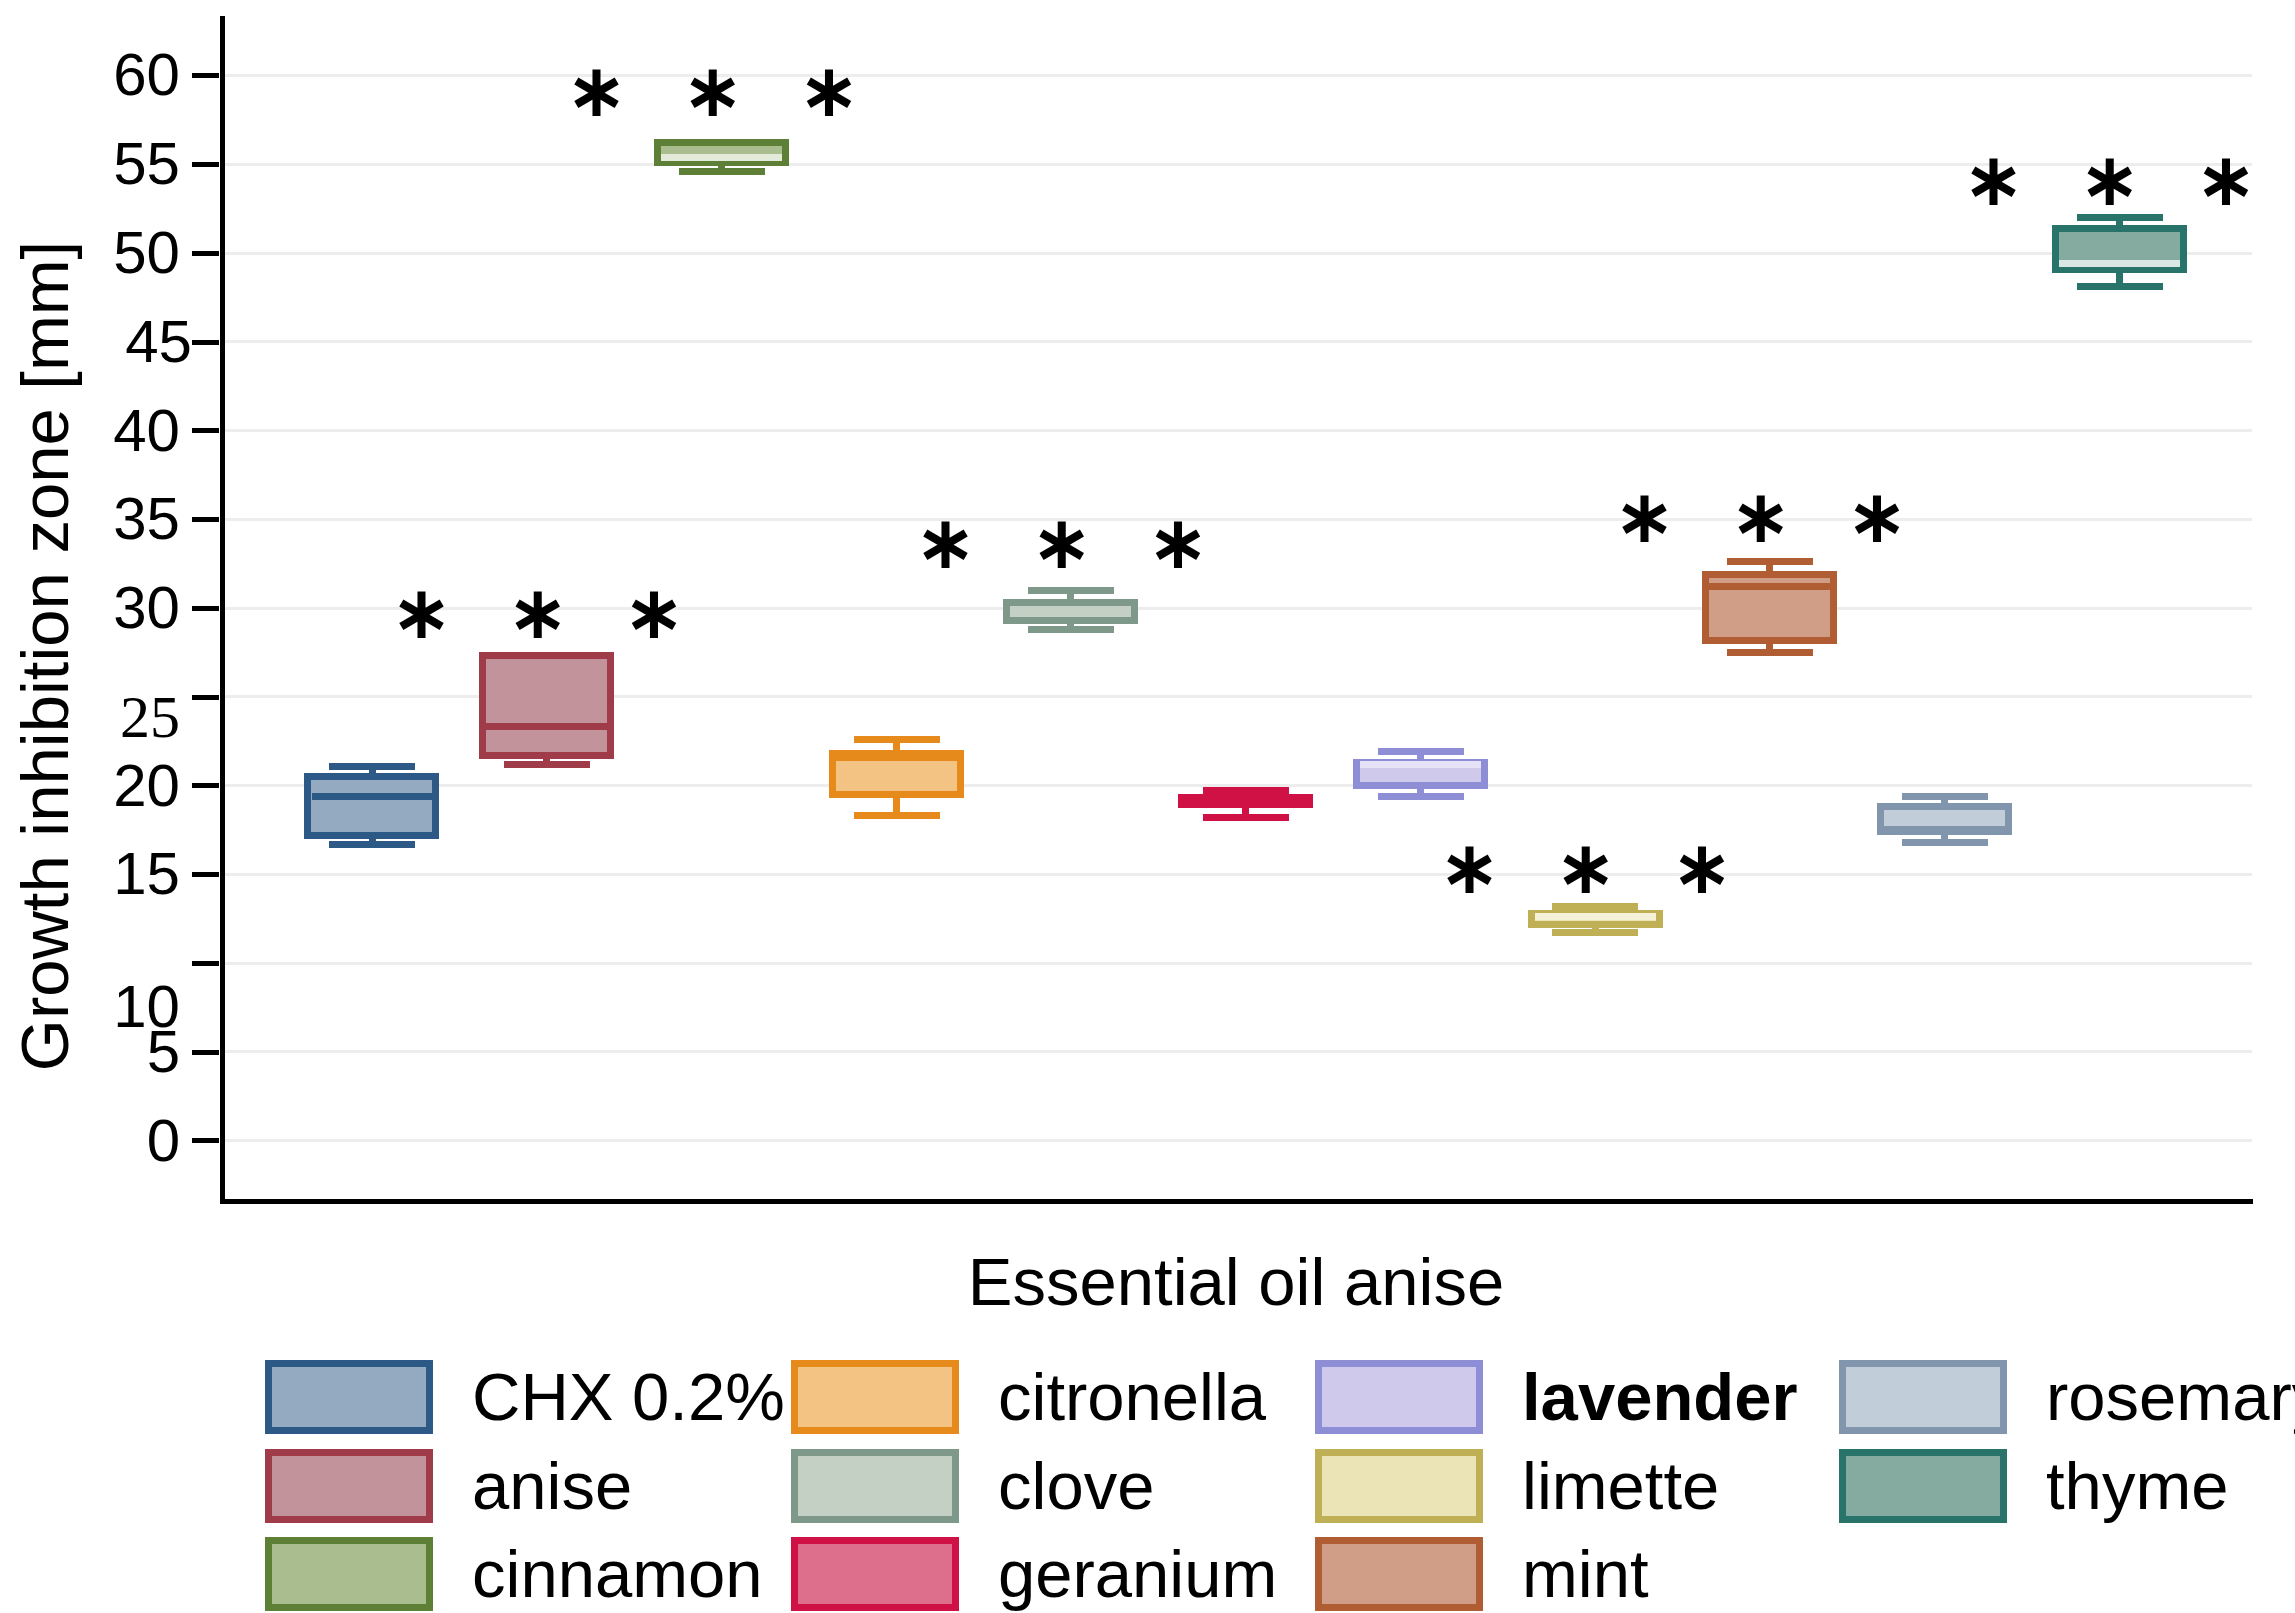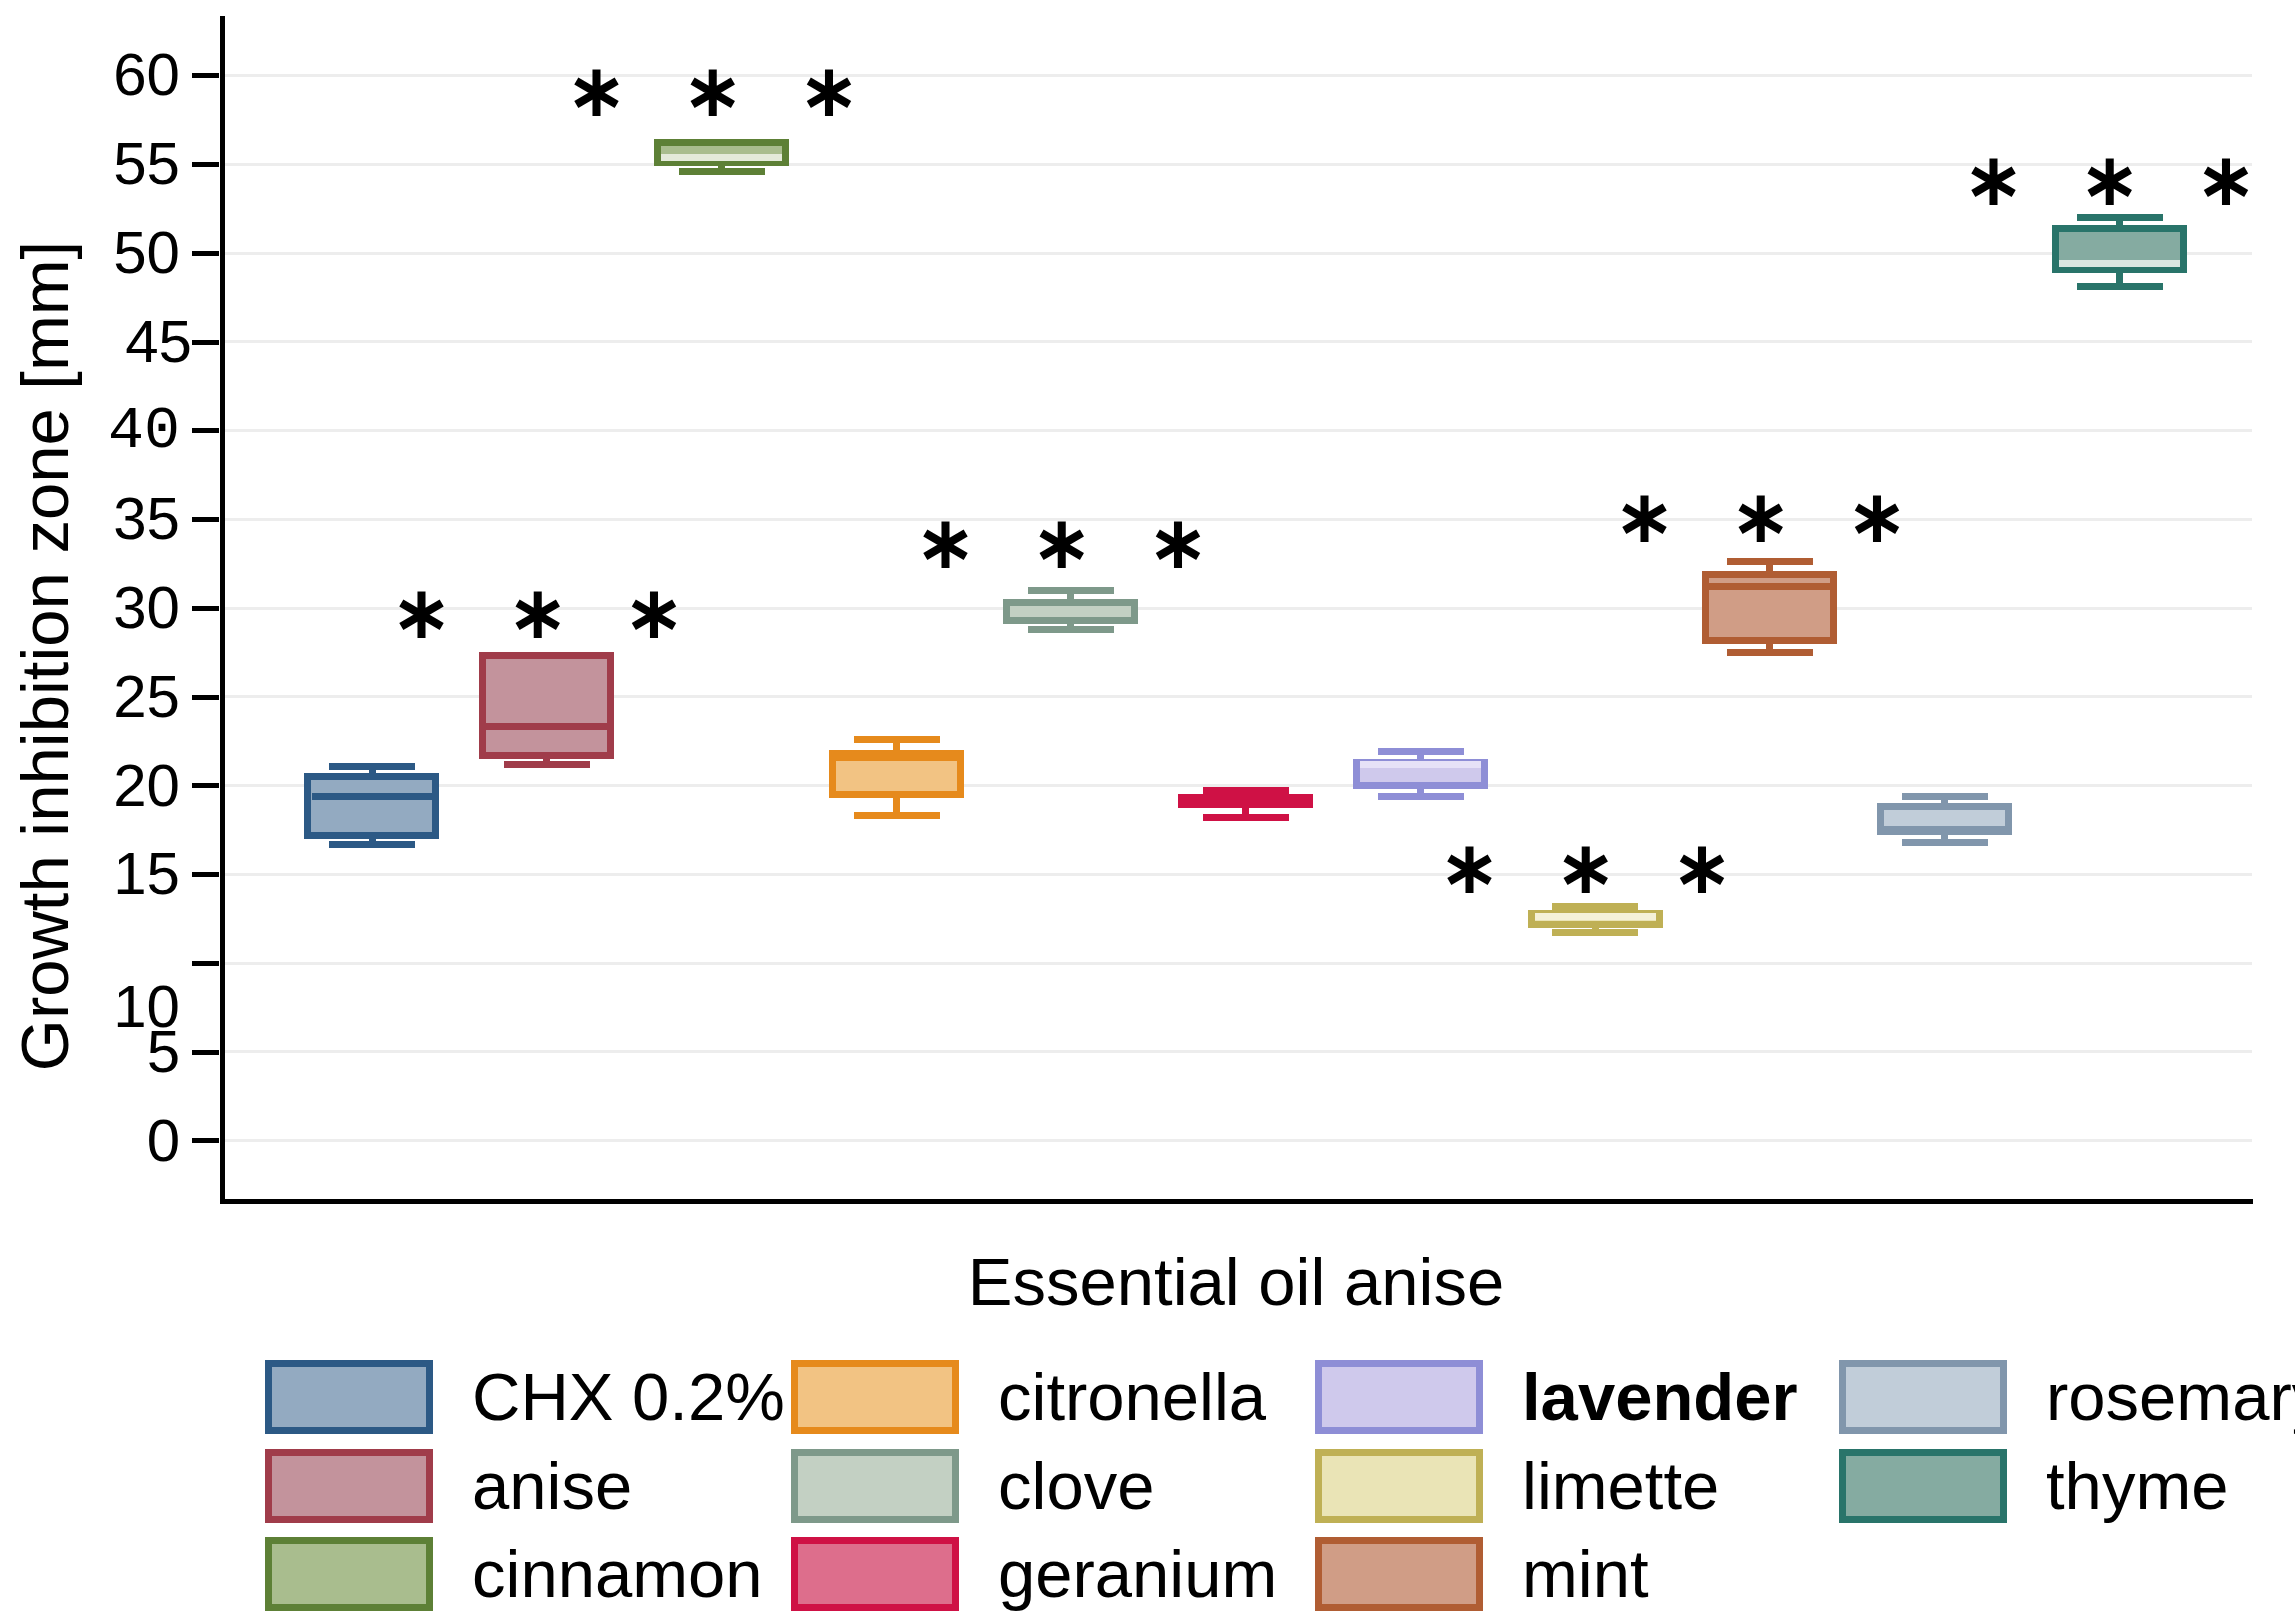--- a/index.html
+++ b/index.html
@@ -63,27 +63,27 @@
       <div class="tick-label" style="top: 1109px;">0</div>
       <div class="tickmark" style="left: 192px; top: 1050px;"></div>
       <div class="tick-label" style="top: 1020px;">5</div>
       <div class="tickmark" style="left: 192px; top: 961px;"></div>
       <div class="tick-label" style="top: 931px; margin-top: 44px;">10</div>
       <div class="tickmark" style="left: 192px; top: 872px;"></div>
       <div class="tick-label" style="top: 842px;">15</div>
       <div class="tickmark" style="left: 192px; top: 783px;"></div>
       <div class="tick-label" style="top: 754px;">20</div>
       <div class="tickmark" style="left: 192px; top: 695px;"></div>
-      <div class="tick-label" style="top: 665px;">25</div>
+      <div class="tick-label" style="top: 685px; font-family: Liberation Serif, serif;">25</div>
       <div class="tickmark" style="left: 192px; top: 606px;"></div>
       <div class="tick-label" style="top: 576px;">30</div>
       <div class="tickmark" style="left: 192px; top: 517px;"></div>
       <div class="tick-label" style="top: 487px;">35</div>
       <div class="tickmark" style="left: 192px; top: 428px;"></div>
-      <div class="tick-label" style="top: 399px; font-family: Liberation Mono, monospace;">40</div>
+      <div class="tick-label" style="top: 399px;">40</div>
       <div class="tickmark" style="left: 192px; top: 340px;"></div>
       <div class="tick-label" style="top: 310px; margin-left: 12px;">45</div>
       <div class="tickmark" style="left: 192px; top: 251px;"></div>
       <div class="tick-label" style="top: 221px;">50</div>
       <div class="tickmark" style="left: 192px; top: 162px;"></div>
       <div class="tick-label" style="top: 132px;">55</div>
       <div class="tickmark" style="left: 192px; top: 73px;"></div>
       <div class="tick-label" style="top: 43px;">60</div>
     </div>
   <div id="boxes">

